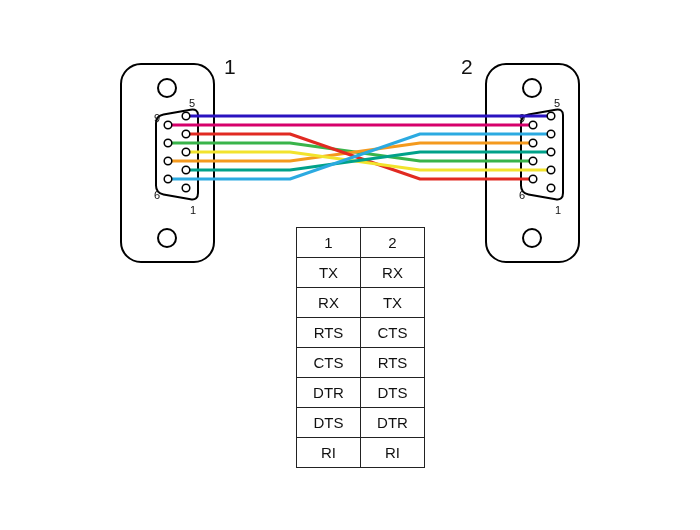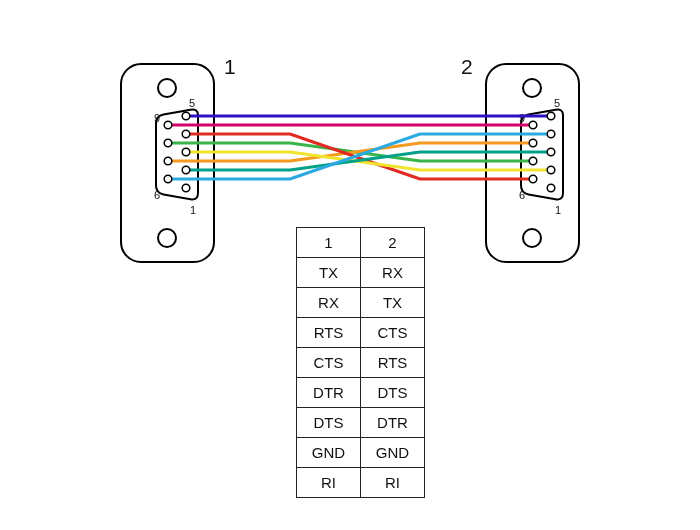--- a/index.html
+++ b/index.html
@@ -112,23 +112,19 @@
         </tr>
         <tr>
           <td>DTR</td>
           <td>DTS</td>
         </tr>
         <tr>
           <td>DTS</td>
           <td>DTR</td>
         </tr>
         <tr>
-          <td>GND</td>
-          <td>GND</td>
-        </tr>
-        <tr>
           <td>RI</td>
           <td>RI</td>
         </tr>
       </tbody>
   </table>
 
 </div>
 
 </body></html>

